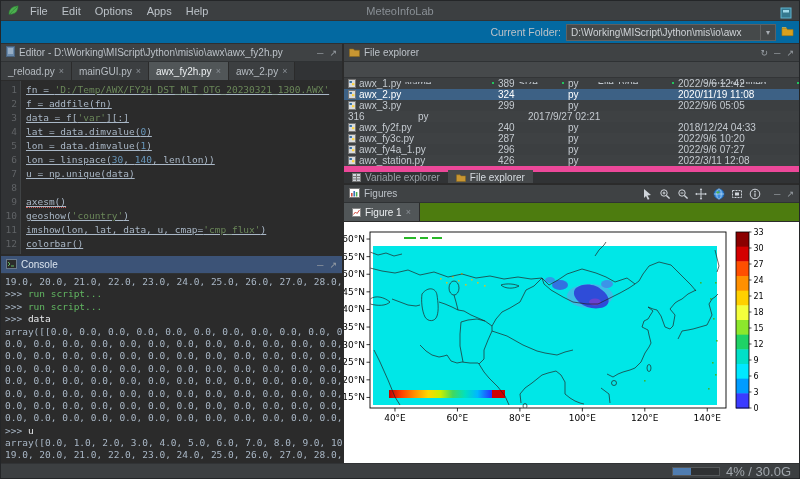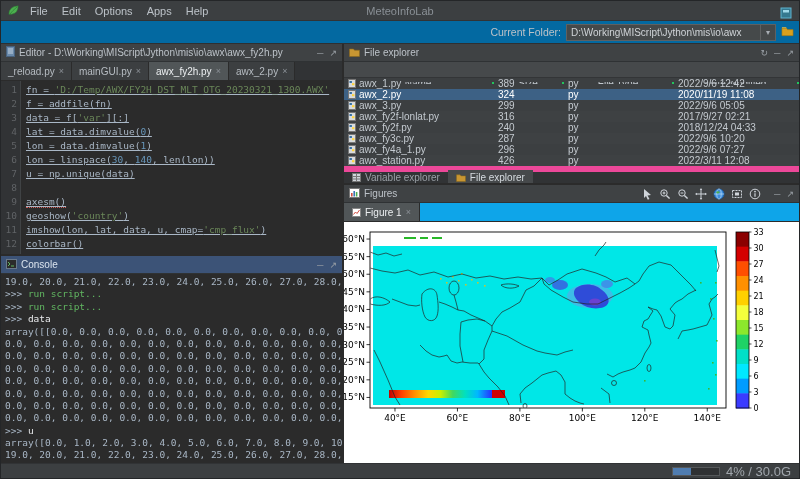--- a/index.html
+++ b/index.html
@@ -73,21 +73,21 @@
   .c-date { flex:1; }
   .file-icon { margin-right:3px; flex:0 0 auto; }
   .bottom-tabs { height:17px; flex:0 0 17px; background:#313335; display:flex; align-items:center; border-top:6px solid #ec4899; }
   .b-tab { height:16px; display:flex; align-items:center; gap:4px; padding:0 8px; font-size:10px; color:#9aa0a6; cursor:pointer; white-space:nowrap; }
   .b-tab.active { background:#46494b; color:#d6dbe0; }
 
   
   .figures-panel { flex:1; }
   .fig-toolbar { display:flex; gap:4px; align-items:center; margin-right:8px; }
   .fig-tool { width:14px; height:14px; display:flex; align-items:center; justify-content:center; cursor:pointer; }
-  .fig-tabs { height:19px; flex:0 0 19px; background:#0ea5e9; display:flex; align-items:flex-end; border-bottom:1px solid #2b2b2b; }
+  .fig-tabs { height:19px; flex:0 0 19px; background:#4d7c0f; display:flex; align-items:flex-end; border-bottom:1px solid #2b2b2b; }
   .fig-tab { height:18px; display:flex; align-items:center; gap:4px; padding:0 8px; font-size:10px; color:#eceff1; background:#515658; border-right:1px solid #2b2b2b; cursor:pointer; }
   .plot-area { flex:1; background:#ffffff; overflow:hidden; }
   svg.map text { font-family:"DejaVu Sans",sans-serif; }
 
   
   .statusbar { height:15px; flex:0 0 15px; background:#3c3f41; border-top:1px solid #313335; display:flex; align-items:center; justify-content:flex-end; padding:0 8px; gap:6px; font-size:13px; color:#a0a6ac; }
   .memtrack { width:48px; height:9px; background:#2f3133; border:1px solid #55585a; position:relative; }
   .memfill { position:absolute; left:0; top:0; bottom:0; width:40%; background:#4f7cb0; }
 </style>
 </head>
@@ -262,28 +262,20 @@
                   <rect x="1.5" y="2" width="2.4" height="2" fill="#3771a2"></rect>
                   <rect x="4" y="4.2" width="2.4" height="2" fill="#ffd43b"></rect>
                 </svg>
                 <span>awx_3.py</span>
               </div>
               <div class="fr-cell c-size">299</div>
               <div class="fr-cell c-type">py</div>
               <div class="fr-cell c-date">2022/9/6 05:05</div>
             </div>
             <div class="file-row even">
-              <div class="fr-cell c-name">
-                <svg class="file-icon" width="8" height="9" viewBox="0 0 8 9">
-                  <rect x="0.5" y="0.5" width="7" height="8" fill="#d8dbde" stroke="#777"></rect>
-                  <rect x="1.5" y="2" width="2.4" height="2" fill="#3771a2"></rect>
-                  <rect x="4" y="4.2" width="2.4" height="2" fill="#ffd43b"></rect>
-                </svg>
-                <span>awx_fy2f-lonlat.py</span>
-              </div>
               <div class="fr-cell c-size">316</div>
               <div class="fr-cell c-type">py</div>
               <div class="fr-cell c-date">2017/9/27 02:21</div>
             </div>
             <div class="file-row">
               <div class="fr-cell c-name">
                 <svg class="file-icon" width="8" height="9" viewBox="0 0 8 9">
                   <rect x="0.5" y="0.5" width="7" height="8" fill="#d8dbde" stroke="#777"></rect>
                   <rect x="1.5" y="2" width="2.4" height="2" fill="#3771a2"></rect>
                   <rect x="4" y="4.2" width="2.4" height="2" fill="#ffd43b"></rect>

